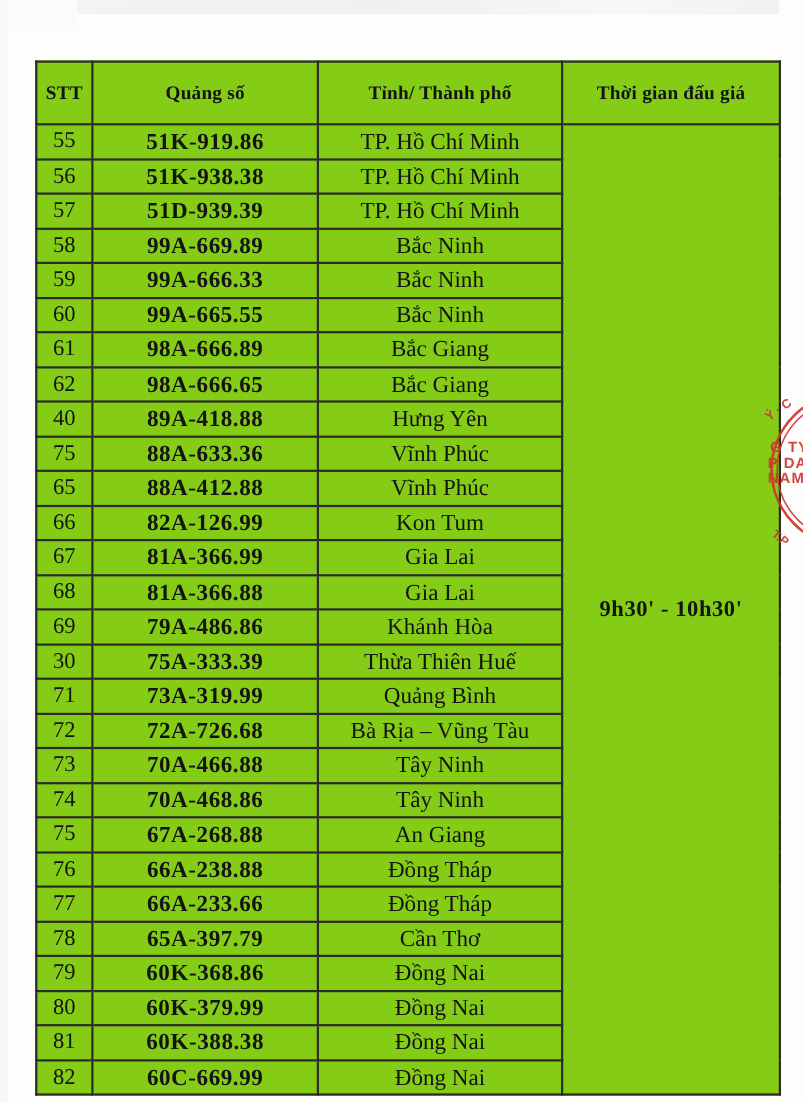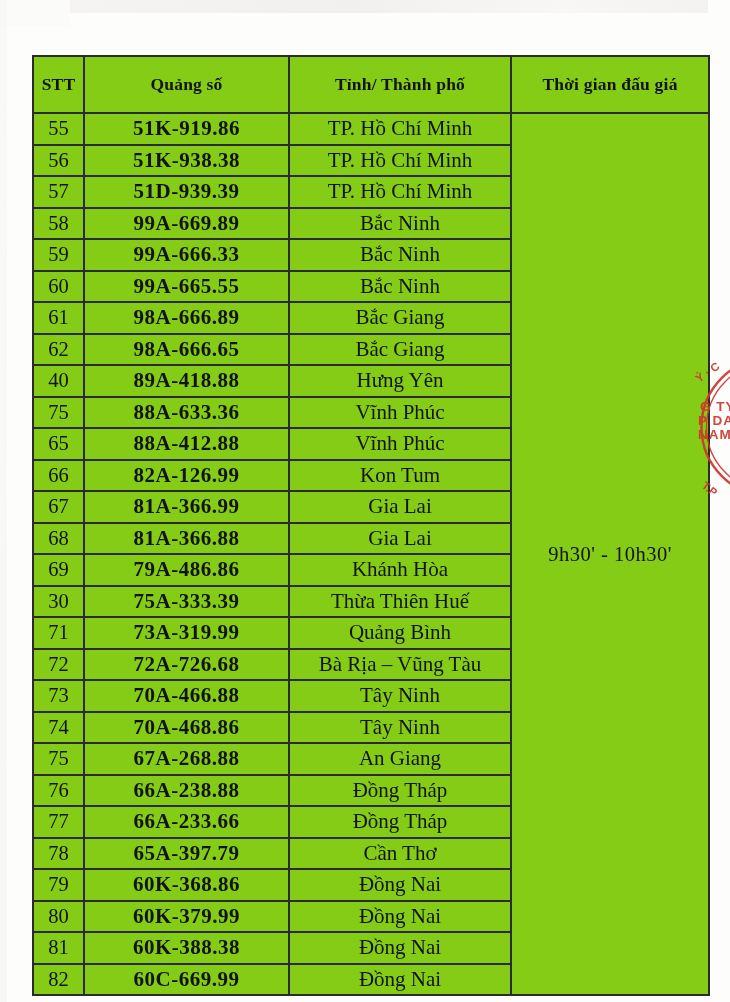--- a/index.html
+++ b/index.html
@@ -65,21 +65,21 @@
     font-size: 17.5px;
     font-weight: bold;
     letter-spacing: .2px;
   }
   td.c-stt  { font-size: 20.5px; margin-top: 12px; }
   td.c-plate{ font-size: 21px; letter-spacing: .5px; font-weight: bold; }
   td.c-city { font-size: 21px; }
   td.c-time {
     vertical-align: top;
     font-size: 20.5px;
-    font-weight: normal;
+    font-weight: bold;
     padding-top: 6px;
     letter-spacing: .5px;
   }
 
   
   .stamp {
     position: absolute;
     left: 691px;
     top: 347px;
     width: 160px;

